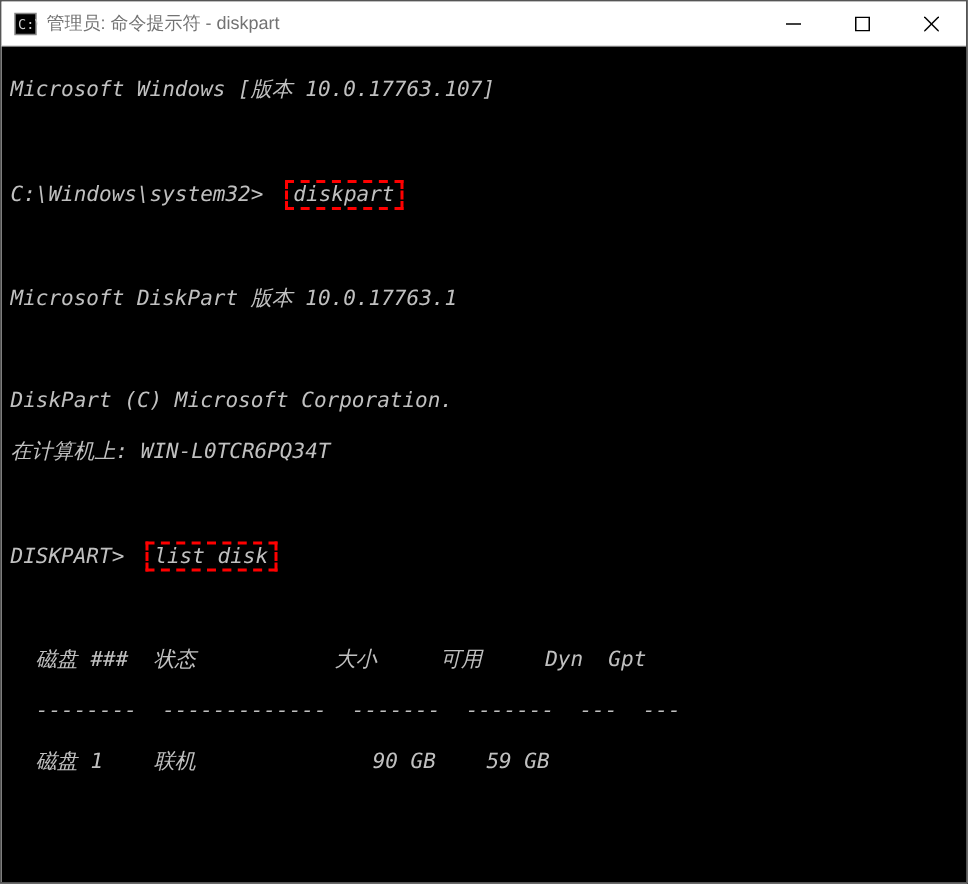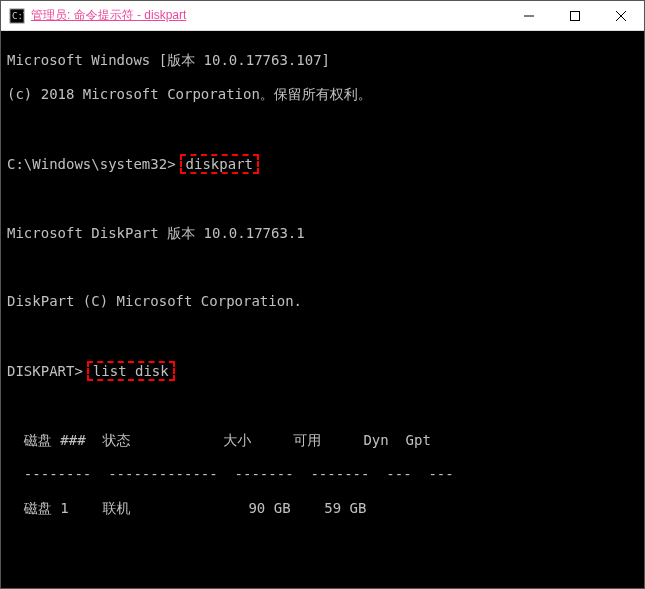--- a/index.html
+++ b/index.html
@@ -19,23 +19,22 @@
     border-bottom: 1px solid #ddd;
   }
   .titlebar-icon {
     width: 16px; height: 16px;
     margin: 0 6px 0 8px;
     display: flex; align-items: center; justify-content: center;
   }
   .titlebar-title {
     flex: 1;
     font-size: 12px;
-    color: #ec4899;
+    color: #737373;
     white-space: nowrap;
-    text-decoration: underline;
   }
   .win-controls { display: flex; height: 100%; }
   .win-btn {
     width: 46px; height: 100%;
     display: flex; align-items: center; justify-content: center;
     font-size: 13px;
     color: #000;
   }
   .win-btn svg { display: block; }
   .terminal {
@@ -47,25 +46,25 @@
     padding: 4px 6px;
     height: calc(100% - 30px);
     overflow: hidden;
     white-space: pre;
     letter-spacing: 0px;
   }
   .blank { height: 17px; }
   .hl {
     border: 2px dashed #ff0000;
     padding: 1px 4px;
-    margin-left: 4px;
+    margin-left: 14px;
     display: inline-block;
     line-height: 14px;
   }
-  .row { display: block; }
+  .row { display: block; font-style: italic; }
 </style>
 </head>
 <body>
 
 <div class="titlebar">
   <span class="titlebar-icon">
     <svg width="16" height="16" viewBox="0 0 16 16">
       <rect x="1" y="1" width="14" height="14" fill="#000" stroke="#888" stroke-width="1"></rect>
       <text x="3" y="11" font-size="9" fill="#ccc" font-family="monospace">C:\</text>
     </svg>
@@ -86,27 +85,27 @@
       <svg width="10" height="10">
         <line x1="0" y1="0" x2="10" y2="10" stroke="#000" stroke-width="1"></line>
         <line x1="10" y1="0" x2="0" y2="10" stroke="#000" stroke-width="1"></line>
       </svg>
     </div>
   </div>
 </div>
 
 <div class="terminal">
 <span class="row">Microsoft Windows [版本 10.0.17763.107]</span>
-<span class="row">(c) 2018 Microsoft Corporation。保留所有权利。</span>
 <div class="blank"></div>
 <span class="row"><span>C:\Windows\system32&gt;</span><span class="hl">diskpart</span></span>
 <div class="blank"></div>
 <span class="row">Microsoft DiskPart 版本 10.0.17763.1</span>
 <div class="blank"></div>
 <span class="row">DiskPart (C) Microsoft Corporation.</span>
+<span class="row">在计算机上: WIN-L0TCR6PQ34T</span>
 <div class="blank"></div>
 <span class="row"><span>DISKPART&gt;</span><span class="hl">list disk</span></span>
 <div class="blank"></div>
 <span class="row">  磁盘 ###  状态           大小     可用     Dyn  Gpt</span>
 <span class="row">  --------  -------------  -------  -------  ---  ---</span>
 <span class="row">  磁盘 1    联机              90 GB    59 GB</span>
 
 
 
 

